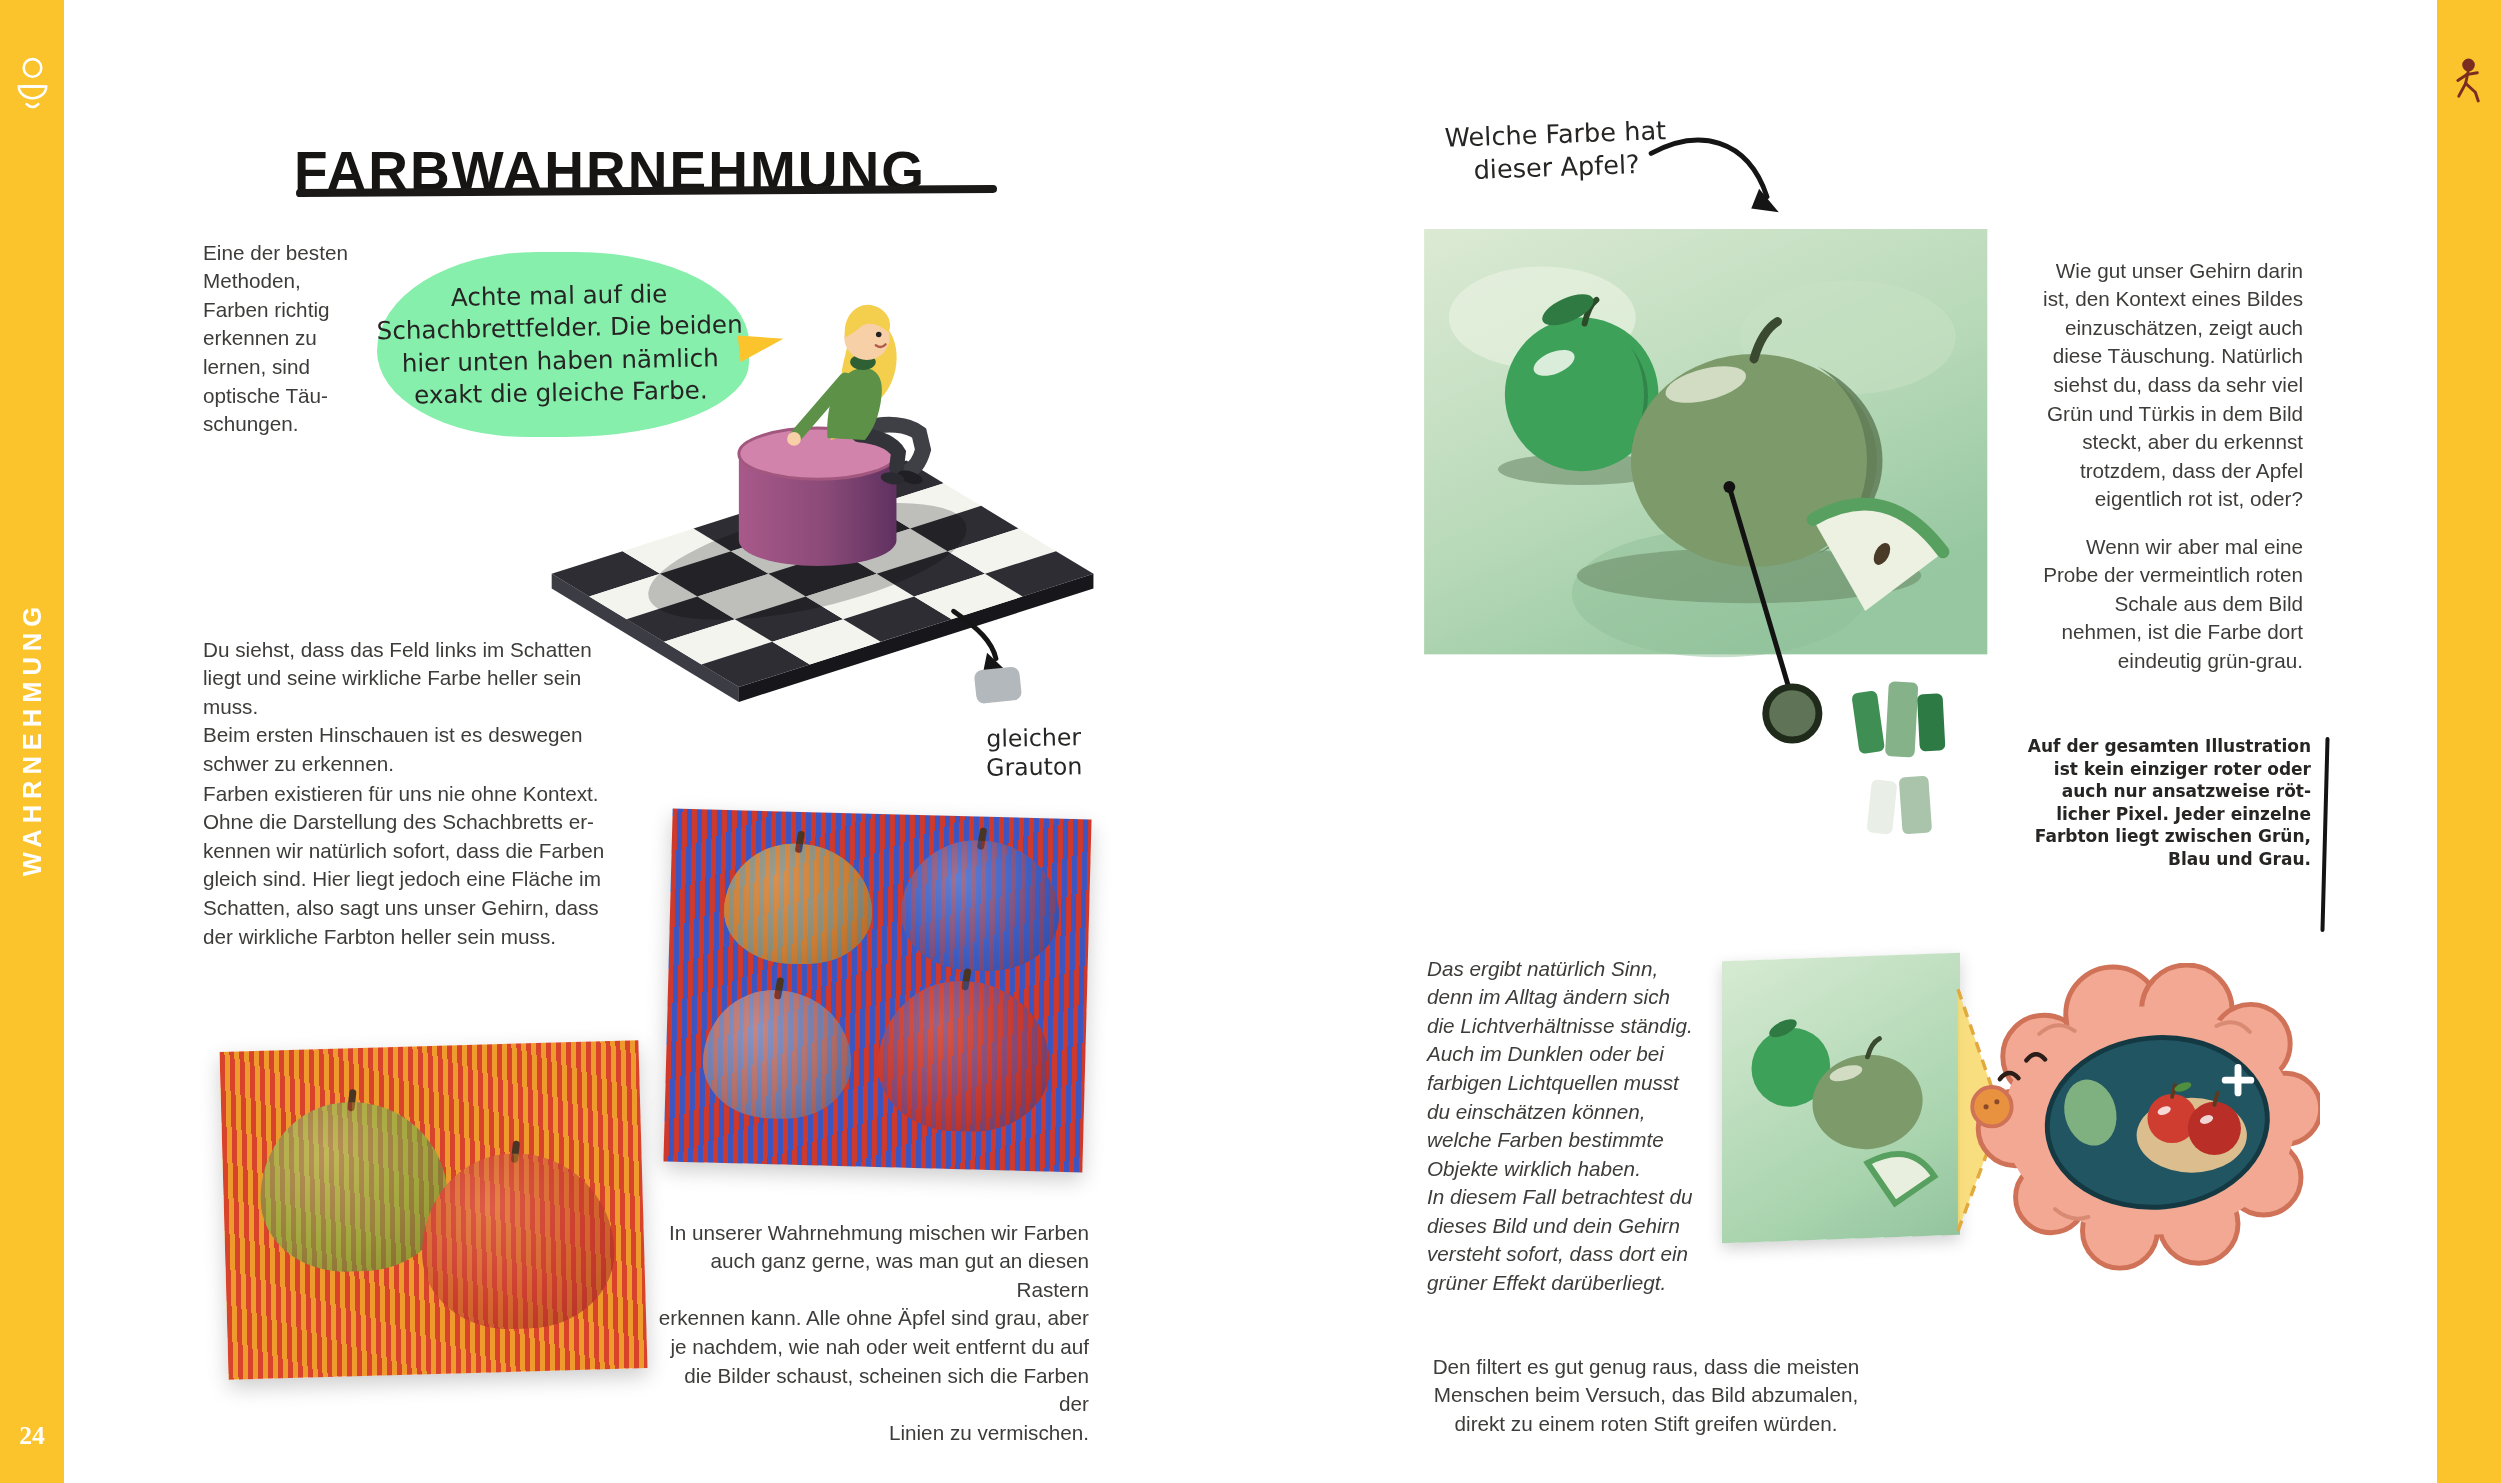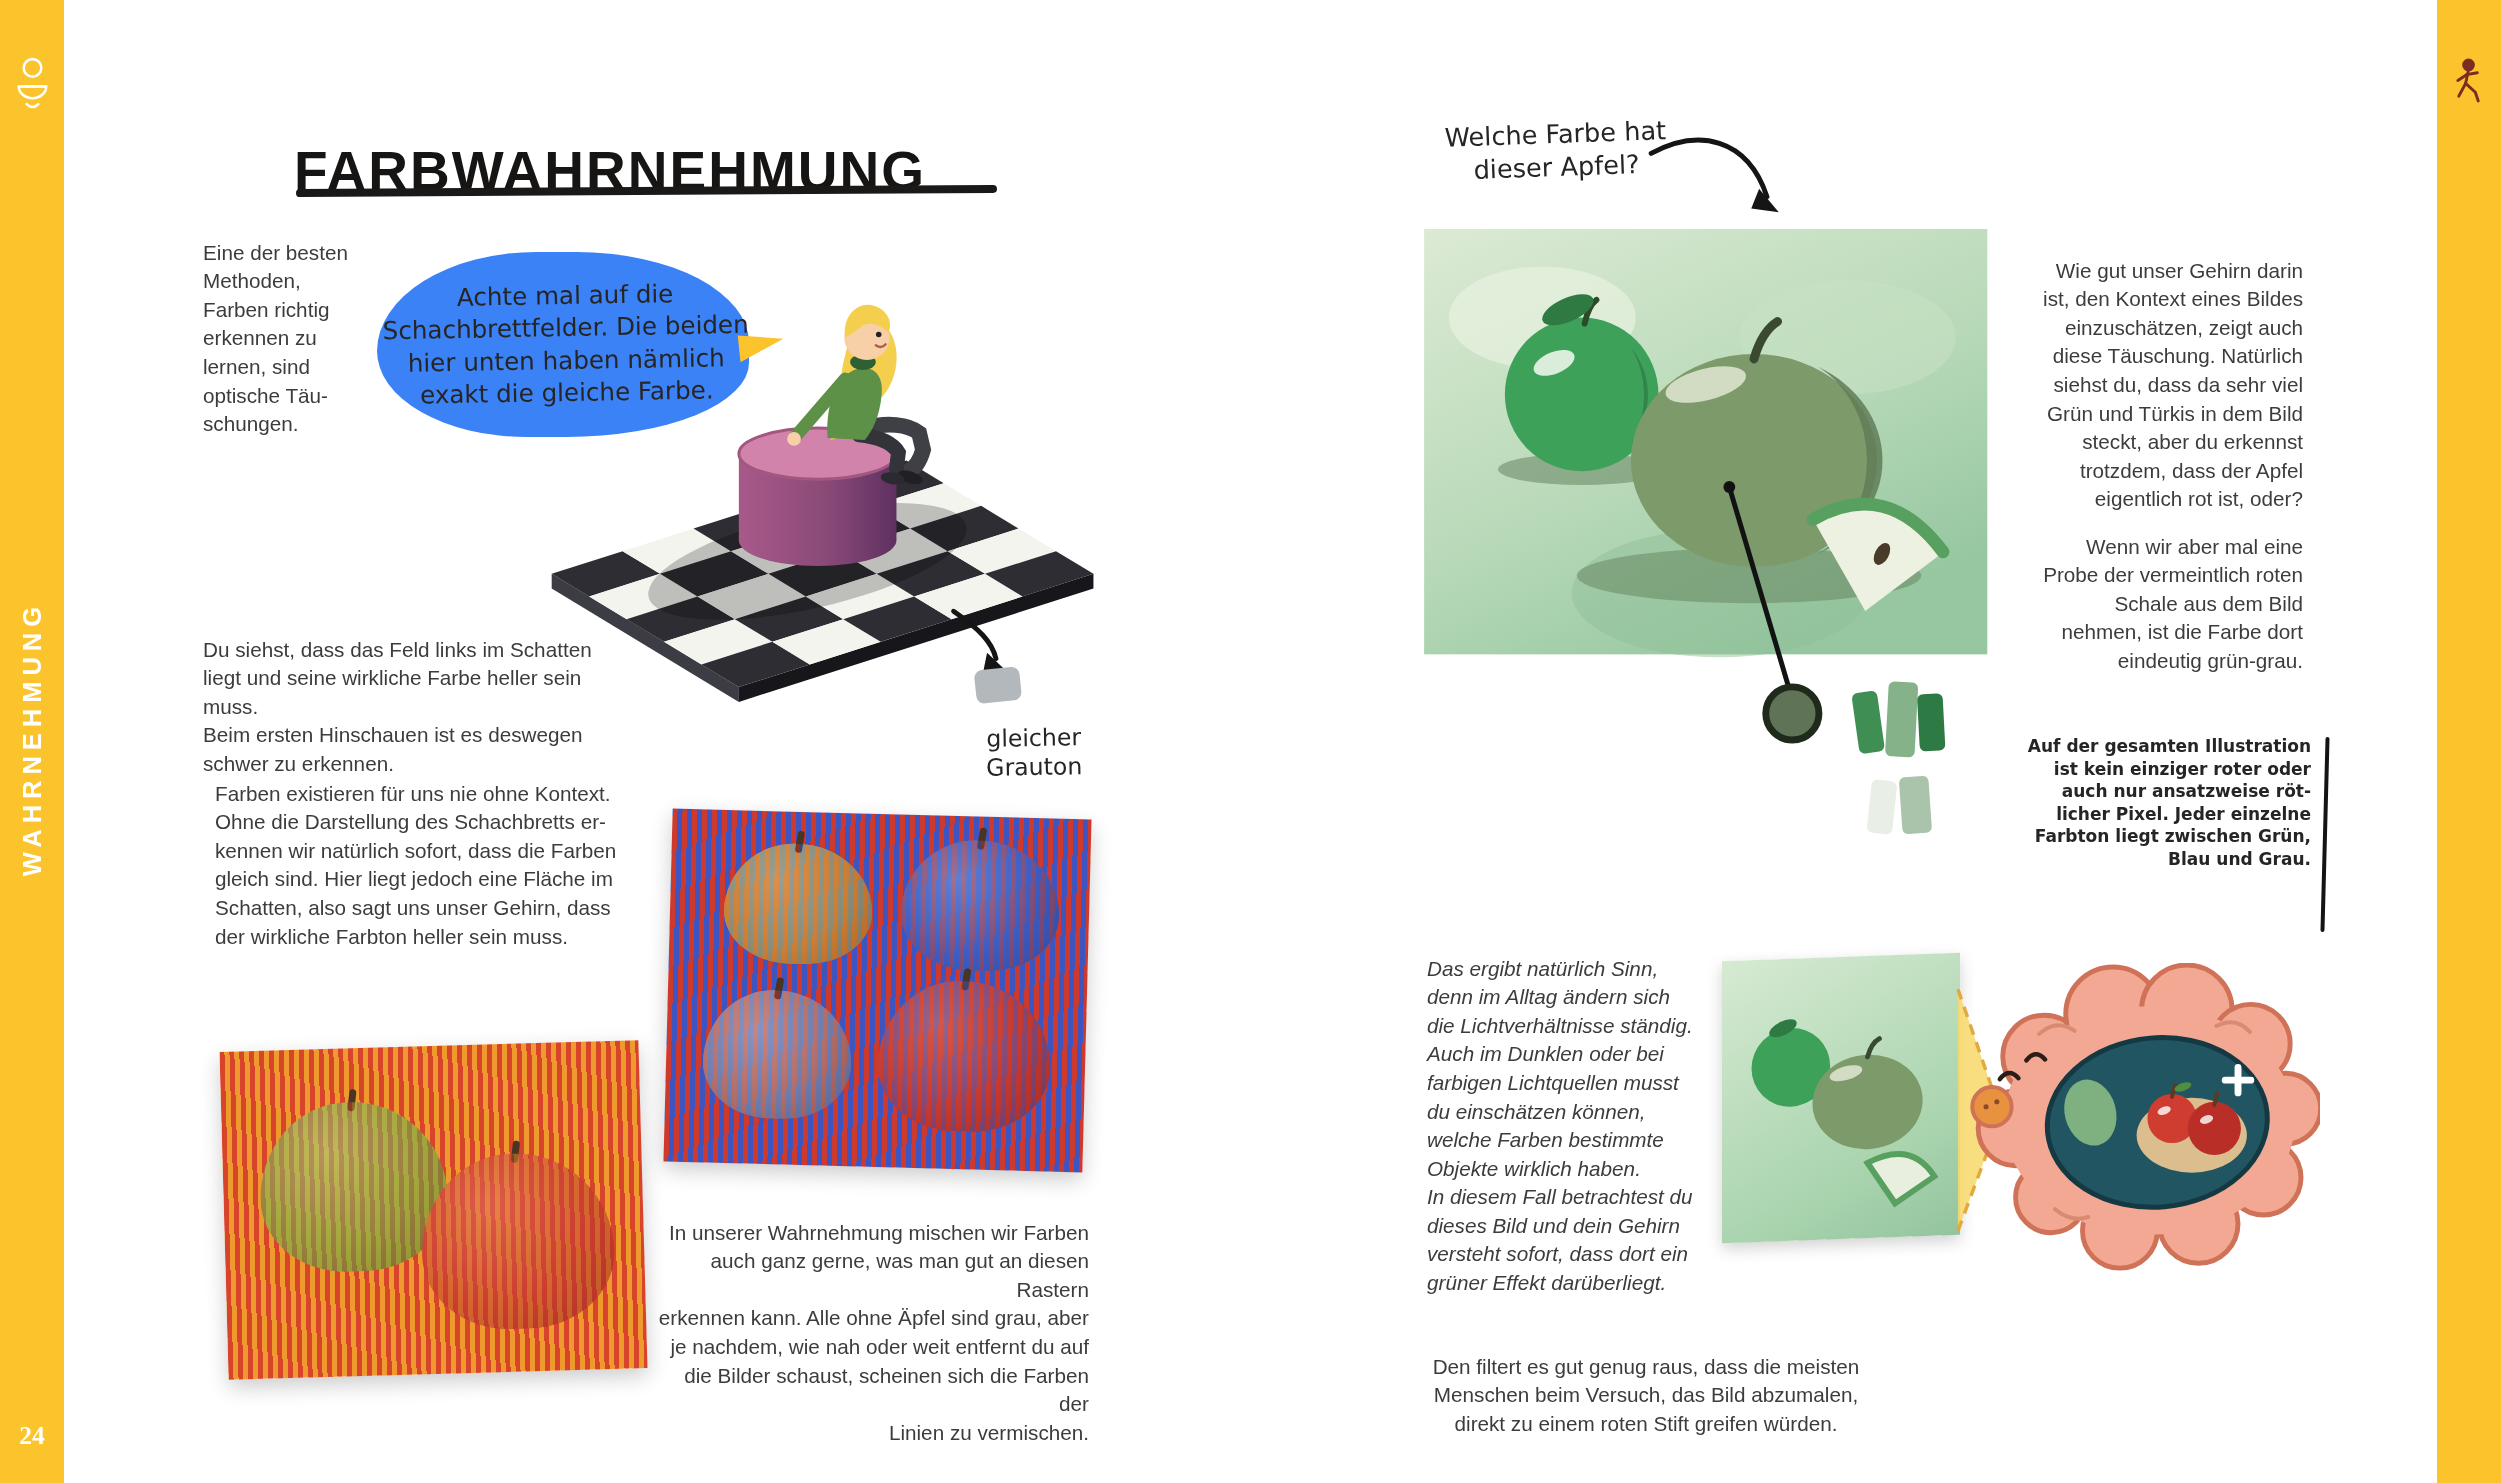--- a/index.html
+++ b/index.html
@@ -16,25 +16,25 @@
 
   .page-title{position:absolute;left:294px;top:102px;font-size:55px;font-weight:bold;letter-spacing:2px;color:#161514;white-space:nowrap;}
   .title-underline{position:absolute;left:296px;top:187px;width:701px;height:7.9px;background:#1a1918;border-radius:3.9px;transform:rotate(-0.35deg);}
 
   .txt{position:absolute;font-size:20.7px;line-height:1.38;color:#3d3c3a;white-space:pre-line;}
   .txt.right{text-align:right;}
   .hand{position:absolute;font-family:"DejaVu Sans",sans-serif;color:#262524;white-space:pre-line;}
 
   .intro{left:203px;top:218px;width:163px;}
   .para-shadow{left:203px;top:615px;width:414px;}
-  .para-context{left:203px;top:759px;width:414px;margin-left:12px;}
+  .para-context{left:203px;top:759px;width:414px;}
   .para-raster{left:656px;top:1198px;width:433px;}
 
-  .speech-bubble{position:absolute;left:377px;top:252px;width:372px;height:185px;background:#3b82f6;
-    border-radius:48% 52% 55% 45% / 60% 55% 45% 52%;display:flex;align-items:center;justify-content:flex-end;}
+  .speech-bubble{position:absolute;left:377px;top:252px;width:372px;height:185px;background:#86efac;
+    border-radius:48% 52% 55% 45% / 60% 55% 45% 52%;display:flex;align-items:center;justify-content:flex-start;}
   .speech-bubble .bubble-text{font-size:24.6px;line-height:1.32;text-align:center;transform:rotate(-1deg);}
   .bubble-tail{position:absolute;right:-35px;top:81px;width:0;height:0;
     border-left:45px solid #FBC32C;border-top:8.9px solid transparent;border-bottom:19.7px solid transparent;transform:rotate(-6deg);}
 
   .scene-checker{position:absolute;left:532px;top:229px;width:591px;height:537px;}
   .caption-gray{left:955px;top:724px;width:158px;font-size:23.6px;line-height:1.25;text-align:center;transform:rotate(-1deg);}
 
   .raster-canvas{position:absolute;box-shadow:0 7.9px 21.7px rgba(0,0,0,0.2);}
   .canvas-rb{left:668px;top:814px;width:419px;height:353px;transform:rotate(1.5deg);
     background:repeating-linear-gradient(90deg,#cd3a2d 0 4.9px,#3d55c0 4.9px 9.9px);}

